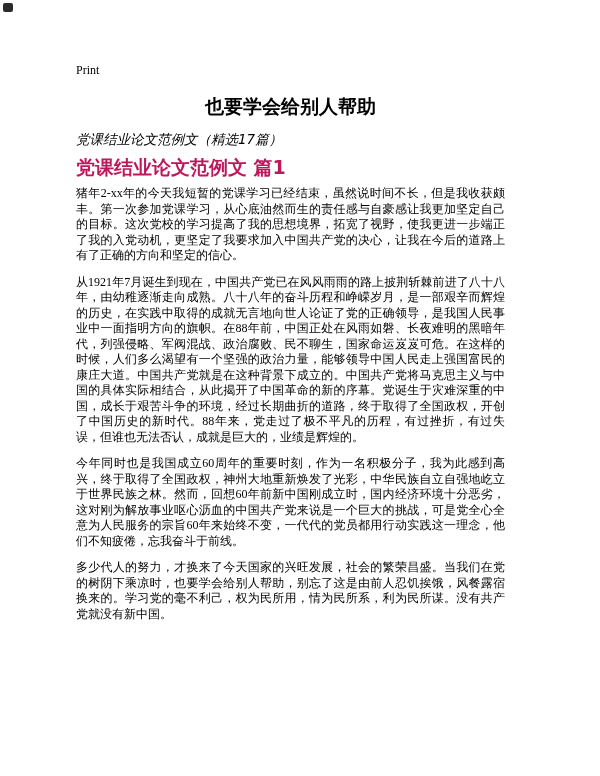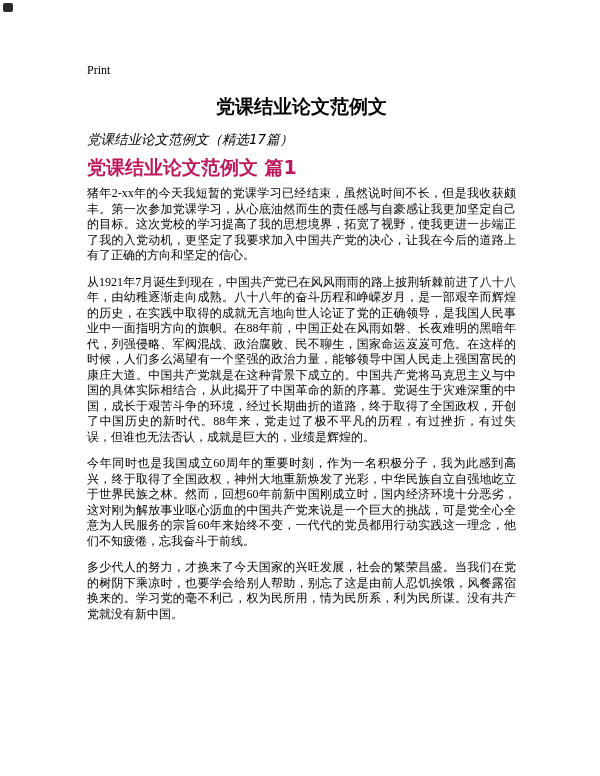--- a/index.html
+++ b/index.html
@@ -19,21 +19,21 @@
     position: absolute;
     left: 3px;
     top: 3px;
     width: 10px;
     height: 9px;
     background: #2b2b2b;
     border-radius: 2px;
   }
   .content {
     position: absolute;
-    left: 87px;
+    left: 76px;
     top: 0;
     width: 429px;
   }
   .print-label {
     margin-top: 63px;
     font-family: "Liberation Serif", "DejaVu Serif", serif;
     font-size: 12px;
     line-height: 14px;
     color: #000000;
     cursor: pointer;
@@ -80,21 +80,21 @@
 <body>
 
 <div class="page">
 
   <div class="corner-mark"></div>
 
   <div class="content">
 
     <div class="print-label">Print</div>
 
-    <h1 class="doc-title">党课结业论文范例文</h1>
+    <h1 class="doc-title">也要学会给别人帮助</h1>
 
     <div class="doc-subtitle">党课结业论文范例文（精选17篇）</div>
 
     <h2 class="section-heading">党课结业论文范例文 篇1</h2>
 
     <div class="body-text">
       <p>猪年2-xx年的今天我短暂的党课学习已经结束，虽然说时间不长，但是我收获颇丰。第一次参加党课学习，从心底油然而生的责任感与自豪感让我更加坚定自己的目标。这次党校的学习提高了我的思想境界，拓宽了视野，使我更进一步端正了我的入党动机，更坚定了我要求加入中国共产党的决心，让我在今后的道路上有了正确的方向和坚定的信心。</p>
       <p>从1921年7月诞生到现在，中国共产党已在风风雨雨的路上披荆斩棘前进了八十八年，由幼稚逐渐走向成熟。八十八年的奋斗历程和峥嵘岁月，是一部艰辛而辉煌的历史，在实践中取得的成就无言地向世人论证了党的正确领导，是我国人民事业中一面指明方向的旗帜。在88年前，中国正处在风雨如磐、长夜难明的黑暗年代，列强侵略、军阀混战、政治腐败、民不聊生，国家命运岌岌可危。在这样的时候，人们多么渴望有一个坚强的政治力量，能够领导中国人民走上强国富民的康庄大道。中国共产党就是在这种背景下成立的。中国共产党将马克思主义与中国的具体实际相结合，从此揭开了中国革命的新的序幕。党诞生于灾难深重的中国，成长于艰苦斗争的环境，经过长期曲折的道路，终于取得了全国政权，开创了中国历史的新时代。88年来，党走过了极不平凡的历程，有过挫折，有过失误，但谁也无法否认，成就是巨大的，业绩是辉煌的。</p>
       <p>今年同时也是我国成立60周年的重要时刻，作为一名积极分子，我为此感到高兴，终于取得了全国政权，神州大地重新焕发了光彩，中华民族自立自强地屹立于世界民族之林。然而，回想60年前新中国刚成立时，国内经济环境十分恶劣，这对刚为解放事业呕心沥血的中国共产党来说是一个巨大的挑战，可是党全心全意为人民服务的宗旨60年来始终不变，一代代的党员都用行动实践这一理念，他们不知疲倦，忘我奋斗于前线。</p>
       <p>多少代人的努力，才换来了今天国家的兴旺发展，社会的繁荣昌盛。当我们在党的树阴下乘凉时，也要学会给别人帮助，别忘了这是由前人忍饥挨饿，风餐露宿换来的。学习党的毫不利己，权为民所用，情为民所系，利为民所谋。没有共产党就没有新中国。</p>

